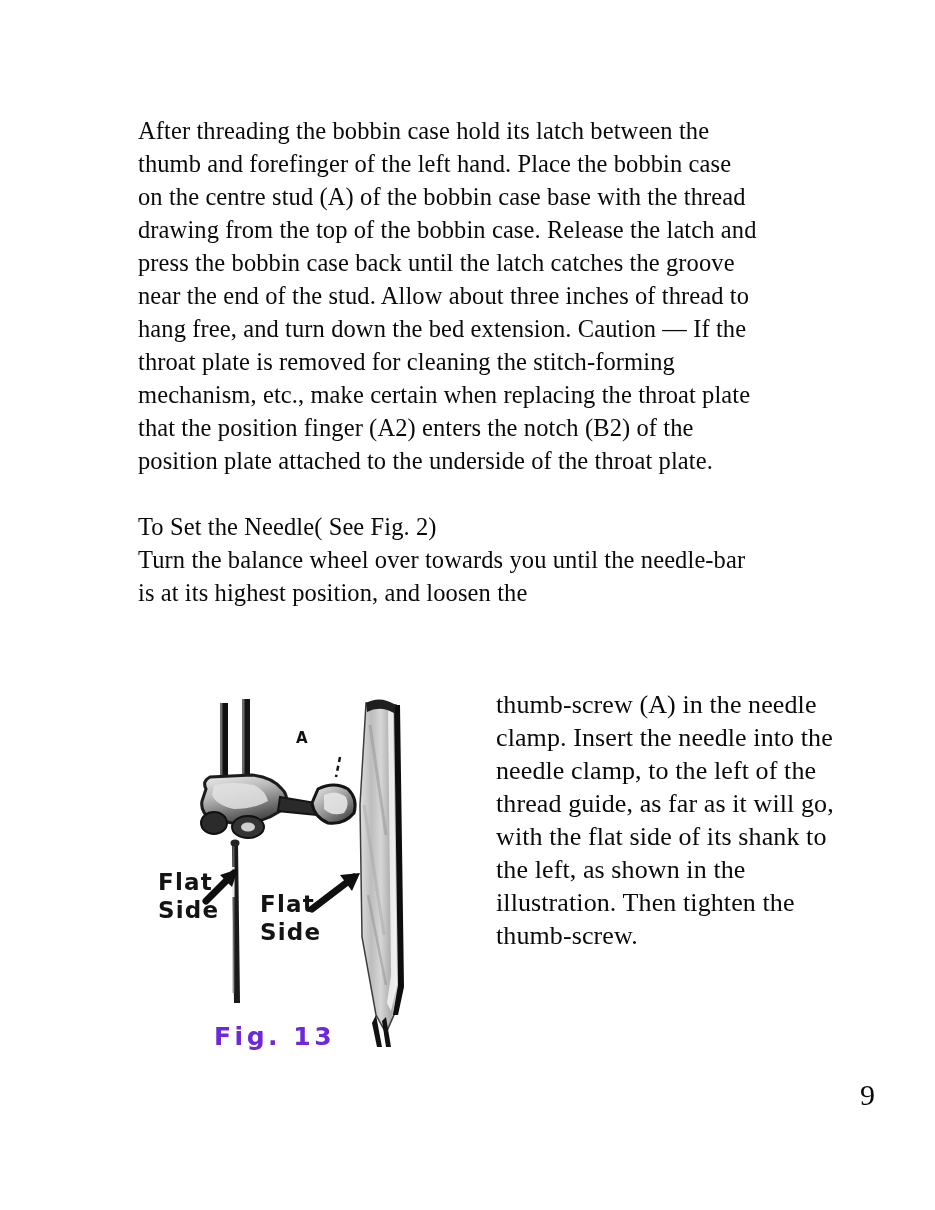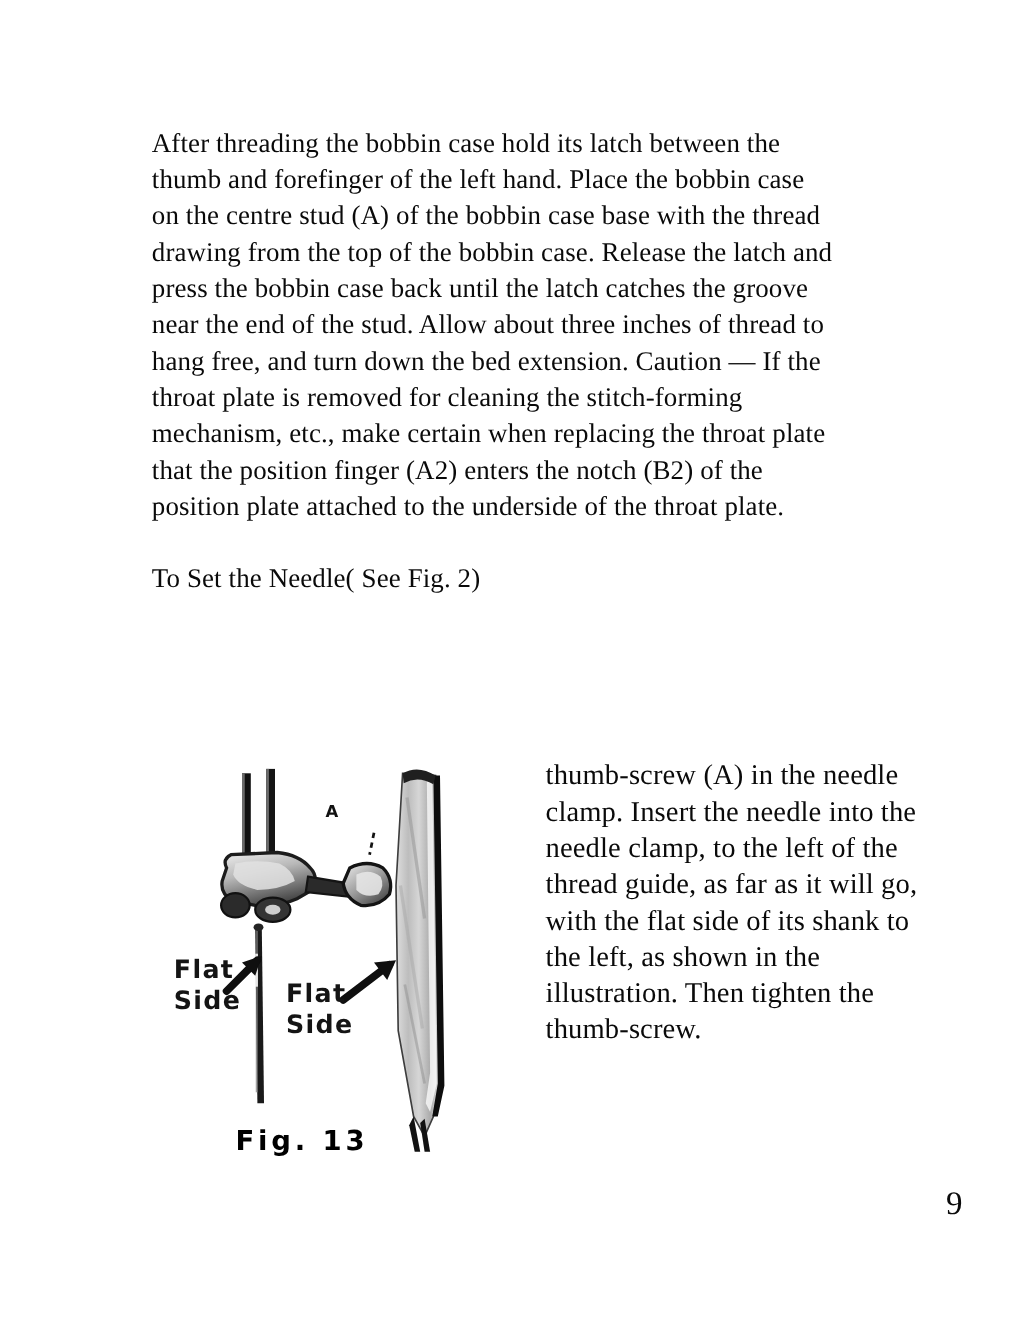--- a/index.html
+++ b/index.html
@@ -80,21 +80,21 @@
   }
 
   .fig-caption {
     position: absolute;
     left: 186px;
     top: 1022px;
     font-family: "DejaVu Sans", "Liberation Sans", sans-serif;
     font-weight: bold;
     font-size: 25px;
     letter-spacing: 3.5px;
-    color: #000000;
+    color: #6d28d9;
   }
 
   .fig-label {
     position: absolute;
     font-family: "DejaVu Sans", "Liberation Sans", sans-serif;
     font-weight: bold;
     font-size: 23px;
     line-height: 28px;
     letter-spacing: 1.2px;
     color: #141414;
@@ -136,20 +136,22 @@
 press the bobbin case back until the latch catches the groove
 near the end of the stud. Allow about three inches of thread to
 hang free, and turn down the bed extension. Caution — If the
 throat plate is removed for cleaning the stitch-forming
 mechanism, etc., make certain when replacing the throat plate
 that the position finger (A2) enters the notch (B2) of the
 position plate attached to the underside of the throat plate.</div>
 
   <div class="prose" id="heading-set-needle">To Set the Needle( See Fig. 2)</div>
 
+  <div class="prose" id="para-set-needle">Turn the balance wheel over towards you until the needle-bar
+is at its highest position, and loosen the</div>
 
   <div id="para-thumbscrew">thumb-screw (A) in the needle
 clamp. Insert the needle into the
 needle clamp, to the left of the
 thread guide, as far as it will go,
 with the flat side of its shank to
 the left, as shown in the
 illustration. Then tighten the
 thumb-screw.</div>
 

